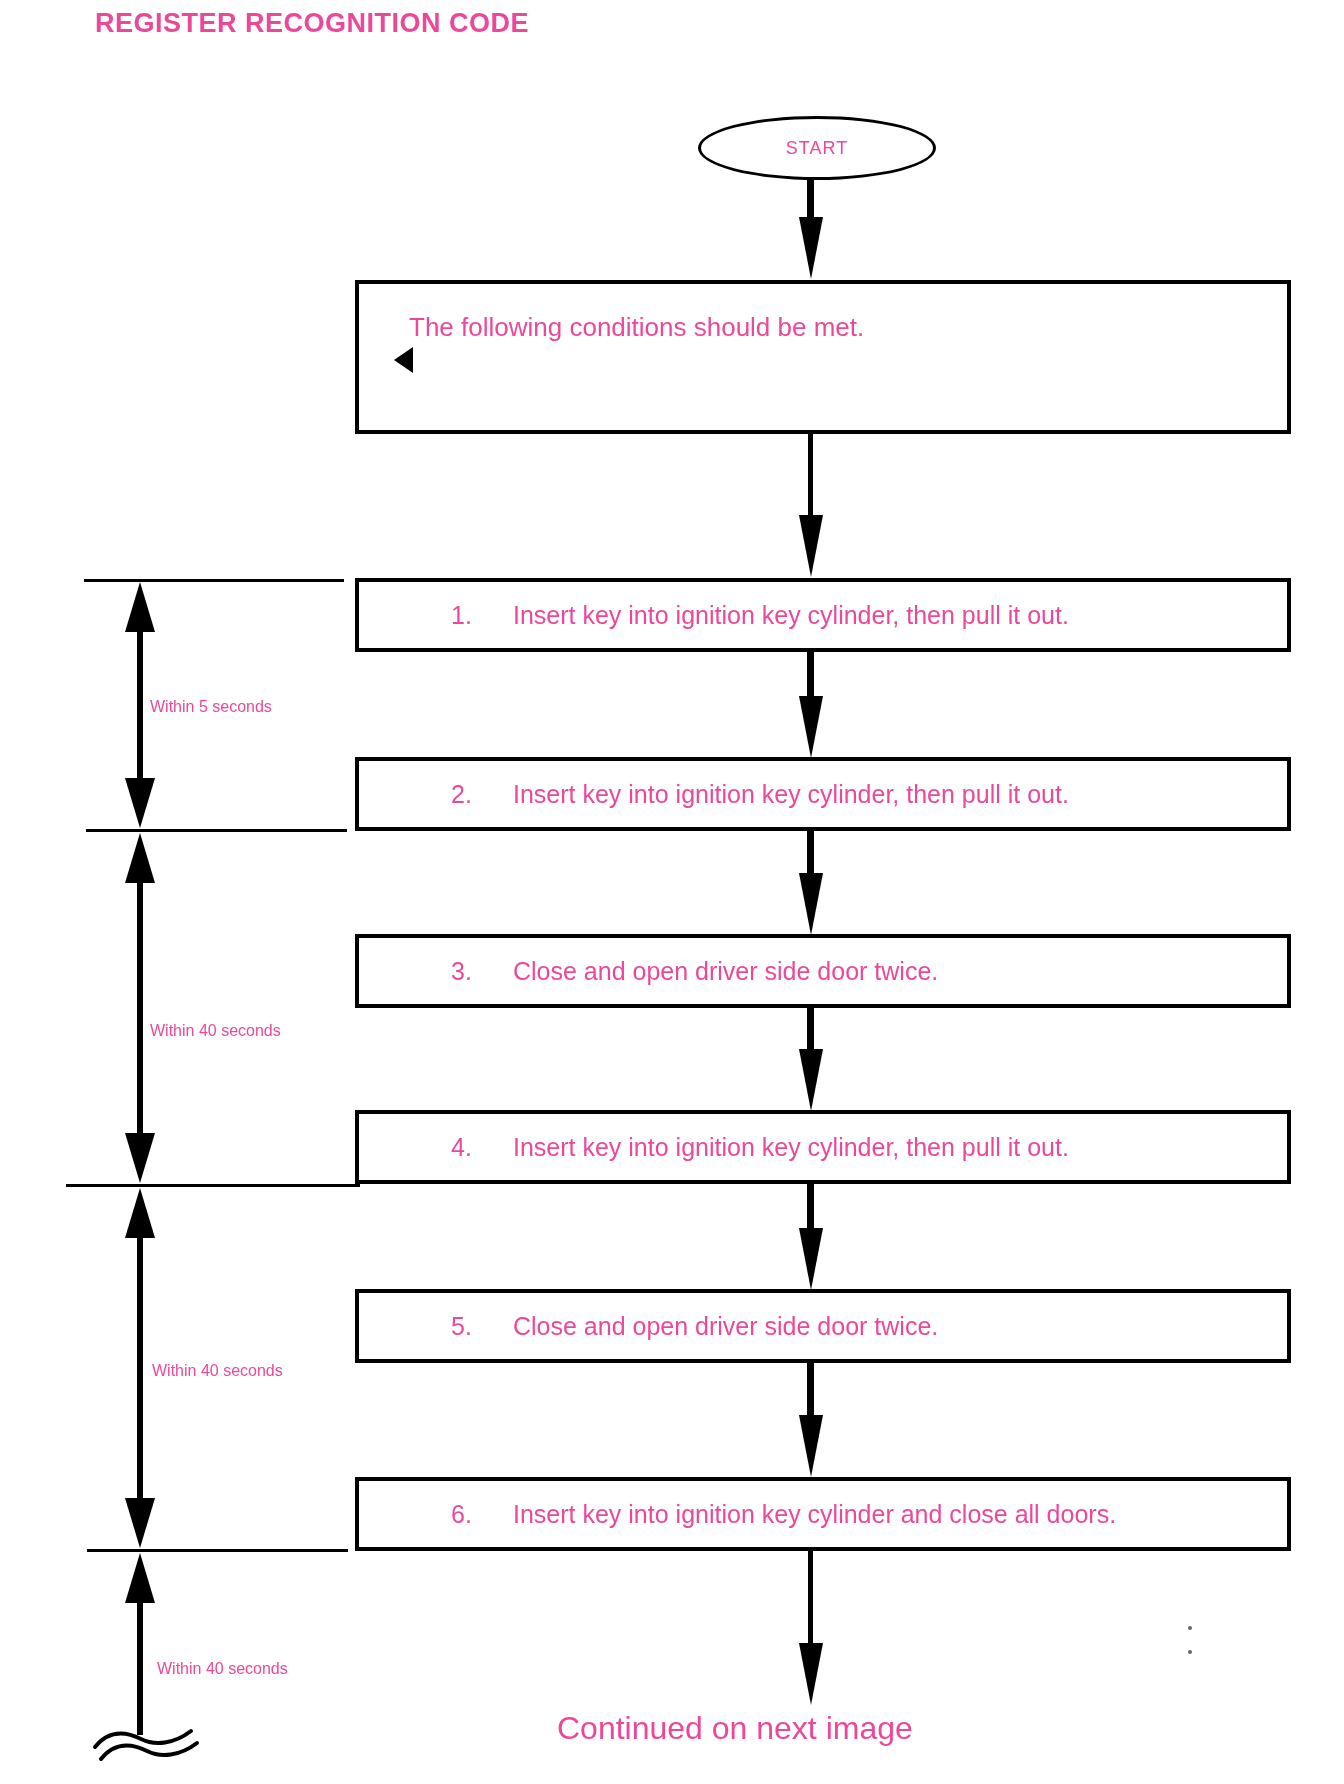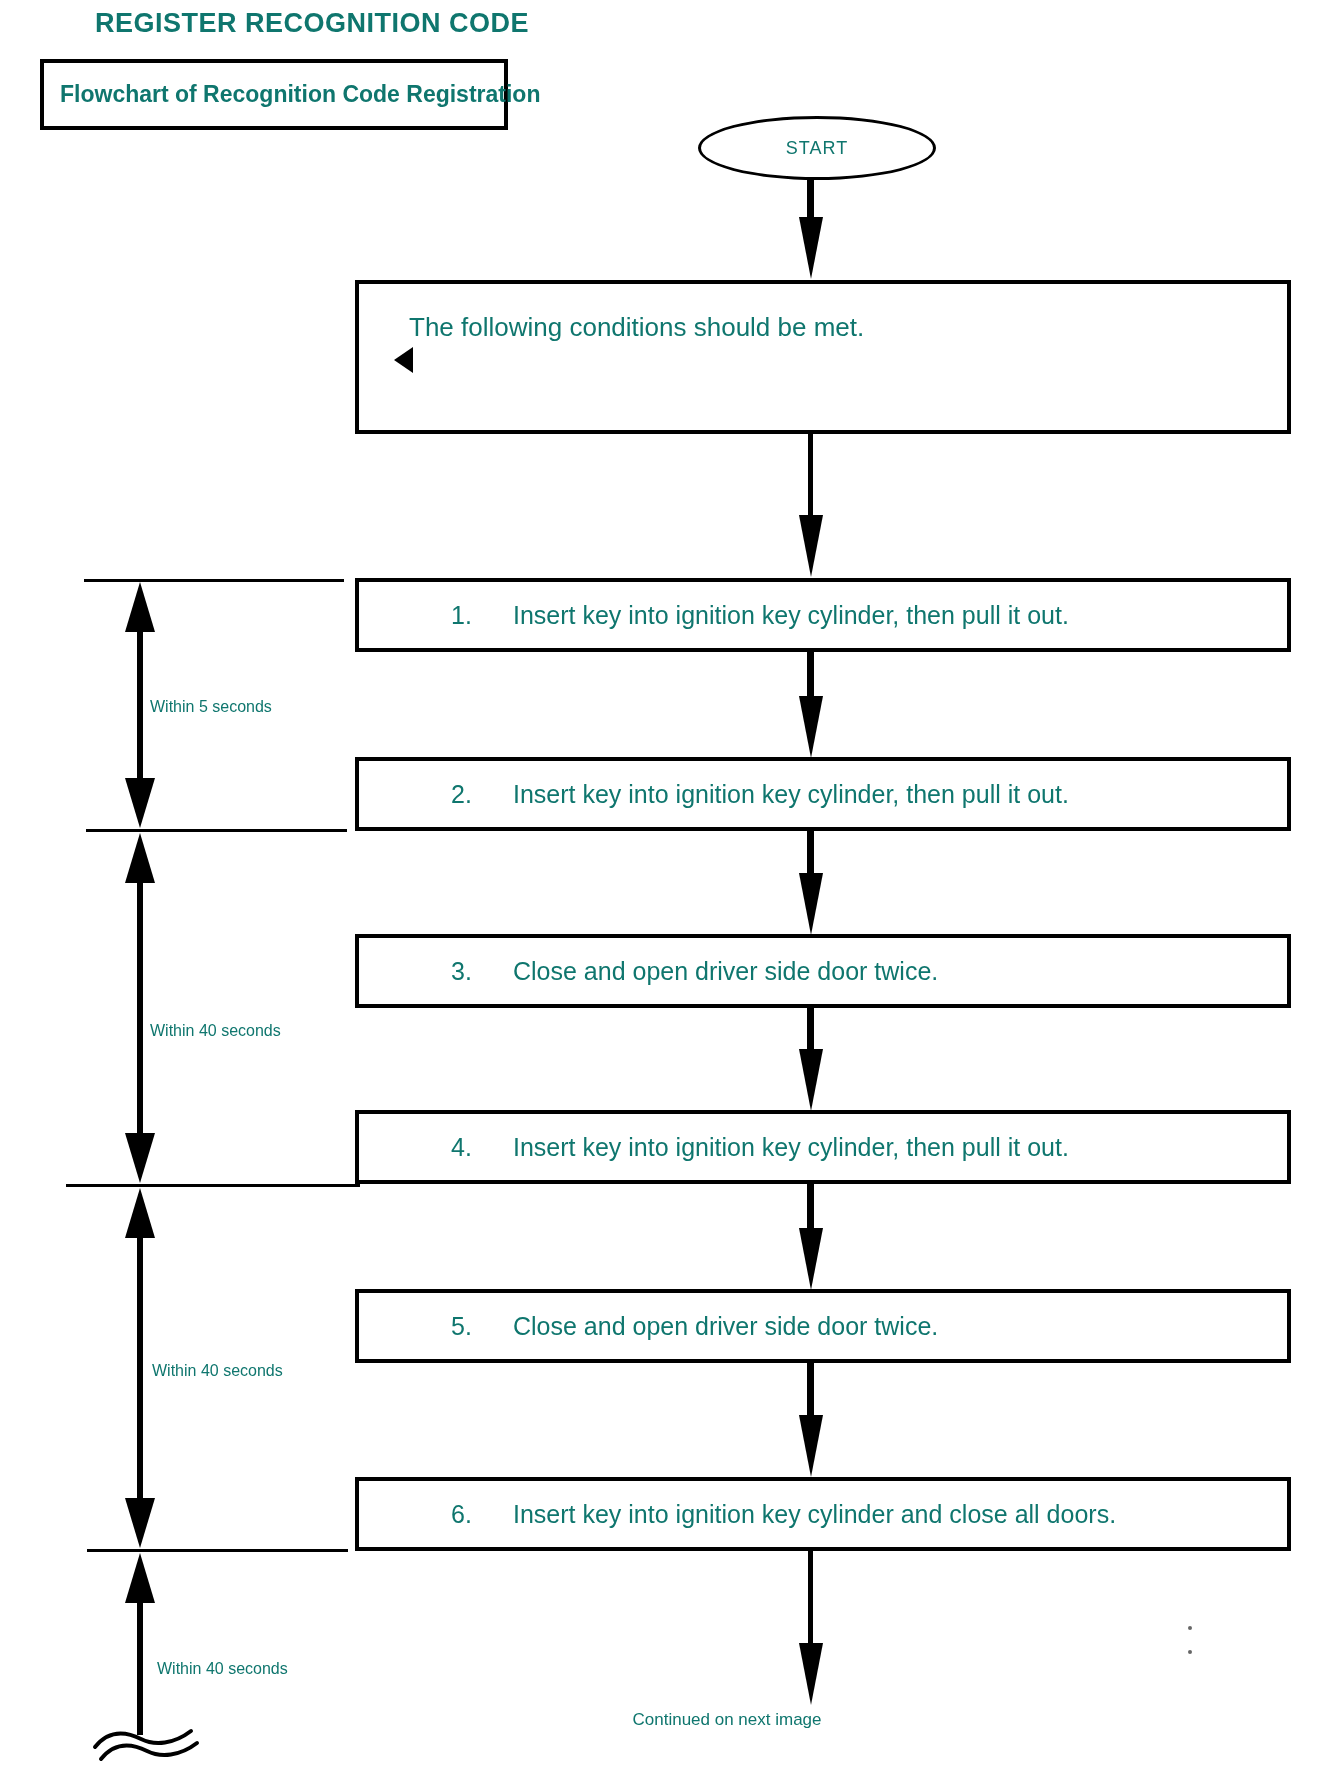--- a/index.html
+++ b/index.html
@@ -1,21 +1,21 @@
 <!DOCTYPE html>
 <html><head>
 <meta charset="utf-8">
 <style>
   * { margin:0; padding:0; box-sizing:border-box; }
   html,body { background:#ffffff; }
   #canvas {
     position:relative;
     width:1344px; height:1784px;
     background:#ffffff;
-    color:#0f766e;
+    color:#ec4899;
     font-family:"Liberation Sans", sans-serif;
     overflow:hidden;
   }
 
   
   .page-title {
     position:absolute; left:95px; top:8px;
     font-size:27px; font-weight:bold; letter-spacing:0.5px;
     white-space:nowrap;
   }
@@ -92,39 +92,36 @@
     position:absolute; left:12px; top:40px; bottom:40px;
     width:6px; background:#000;
   }
   .darrow.no-bottom .shaft { bottom:0; }
 
   .timer-label { position:absolute; font-size:16px; white-space:nowrap; }
 
   
   .footer-text {
     position:absolute; left:557px; top:1710px; width:340px;
-    text-align:center; font-size:17px; white-space:nowrap;
+    text-align:center; font-size:32px; white-space:nowrap;
   }
 
   .squiggle { position:absolute; left:92px; top:1722px; }
 
   .dot {
     position:absolute; width:4px; height:4px;
     background:#333; border-radius:50%; opacity:.75;
   }
 </style>
 </head>
 <body>
 
 <div id="canvas">
 
   <div class="page-title">REGISTER RECOGNITION CODE</div>
-  <div class="subtitle-box">
-    <span>Flowchart of Recognition Code Registration</span>
-  </div>
 
   <div class="start-node">
     <span>START</span>
   </div>
 
   <div class="varrow" style="top:180px;height:99px;">
     <div class="shaft"></div>
     <div class="head"></div>
   </div>
 

